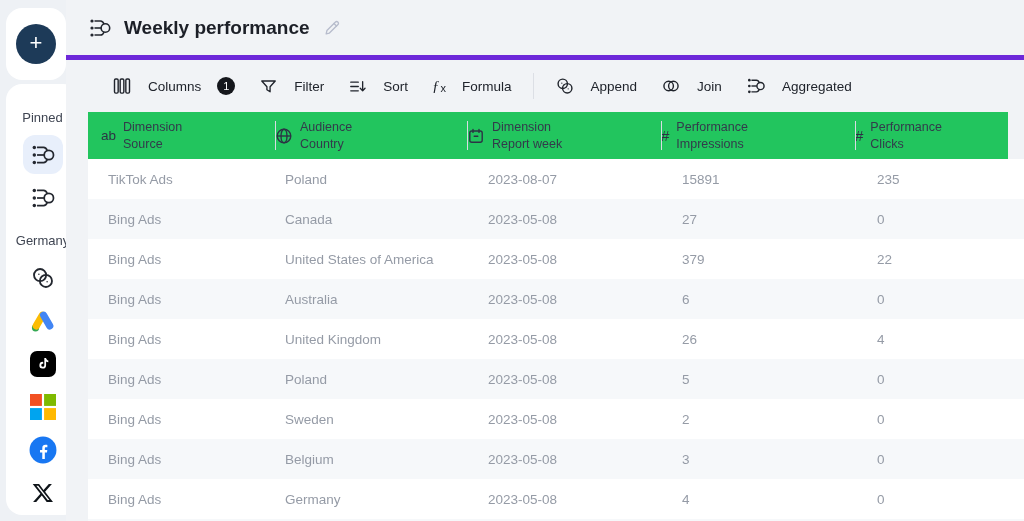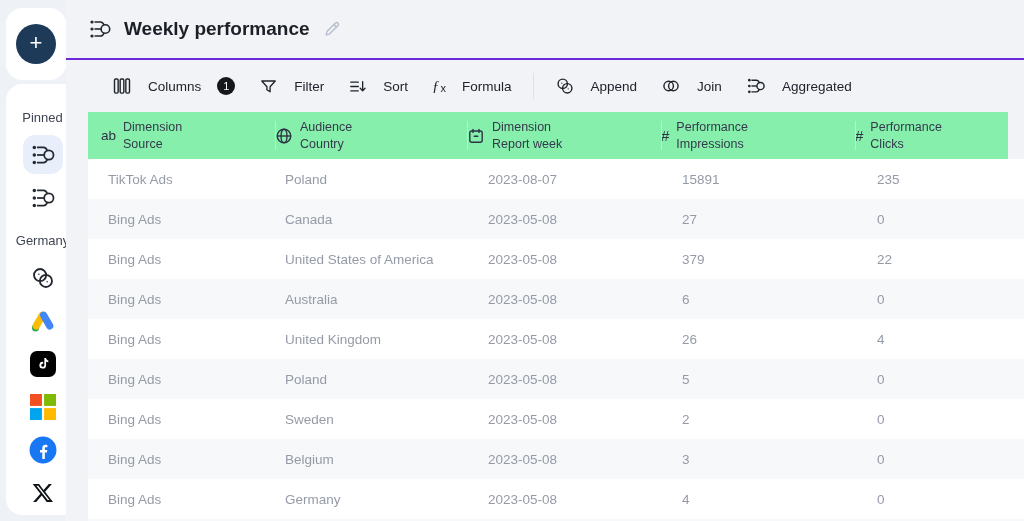--- a/index.html
+++ b/index.html
@@ -18,40 +18,40 @@
   .side-label.others { margin-top:14px; }
   .icon-btn { width:40px; height:40px; border:none; background:transparent; border-radius:12px;
     display:flex; align-items:center; justify-content:center; cursor:pointer; margin:2px 0; }
   .icon-btn.active { background:#e8effb; }
   .tiktok-chip { width:26px; height:26px; background:#000; border-radius:7px;
     display:flex; align-items:center; justify-content:center; }
 
   
   .main { position:absolute; left:66px; top:0; right:0; bottom:0; background:#f1f3f6; }
   .title-bar { height:60px; display:flex; align-items:center; padding-left:22px;
-    border-bottom:2px solid #6d28d9; }
+    border-bottom:5px solid #6d28d9; }
   .title-bar .ttl { font-size:19px; font-weight:600; color:#1c1f27; margin:0 12px 0 12px; }
   .edit-btn { border:none; background:transparent; cursor:pointer; display:flex; align-items:center; }
 
   .toolbar { height:52px; display:flex; align-items:center; padding-left:37px; }
   .tb-btn { display:flex; align-items:center; gap:16px; border:none; background:transparent;
     font-family:inherit; font-size:13.5px; font-weight:500; color:#20242c; cursor:pointer;
     padding:6px 9px; border-radius:8px; }
   .tb-btn + .tb-btn { margin-left:6px; }
   .badge { width:18px; height:18px; border-radius:50%; background:#15171c; color:#fff;
     font-size:11px; display:flex; align-items:center; justify-content:center; }
   .tb-divider { width:1px; height:26px; background:#dcdfe5; margin:0 12px; }
   .icon-fx { font-style:italic; font-size:15px; font-weight:500; color:#20242c;
     font-family:"Liberation Serif", serif; }
   .icon-fx .fx-x { font-size:11px; font-style:normal; font-family:"Liberation Sans",sans-serif;
     vertical-align:-1px; margin-left:1px; }
 
   
   .table { position:absolute; left:22px; top:112px; right:0; bottom:0; overflow:hidden; }
-  .thead { width:920px; height:47px; background:#86efac; display:grid;
+  .thead { width:920px; height:47px; background:#22c55e; display:grid;
     grid-template-columns:187px 192px 194px 194px 1fr; }
   .th { position:relative; display:flex; align-items:center; gap:7px; font-size:12.5px;
     color:#333a4b; font-weight:500; line-height:1.3; cursor:pointer; }
   .th::before { content:""; position:absolute; left:0; top:9px; bottom:9px; width:1px; background:#d8dce3; }
   .th.first::before { display:none; }
   .th.p13 { padding-left:13px; } .th.p20 { }
   .th-icon-text { font-size:13.5px; color:#2c3344; font-weight:500; }
   .th-hash { font-size:15px; color:#2c3344; }
   .tbody .trow { display:grid; grid-template-columns:187px 192px 194px 194px 1fr; height:40px; }
   .trow.odd { background:#ffffff; }

